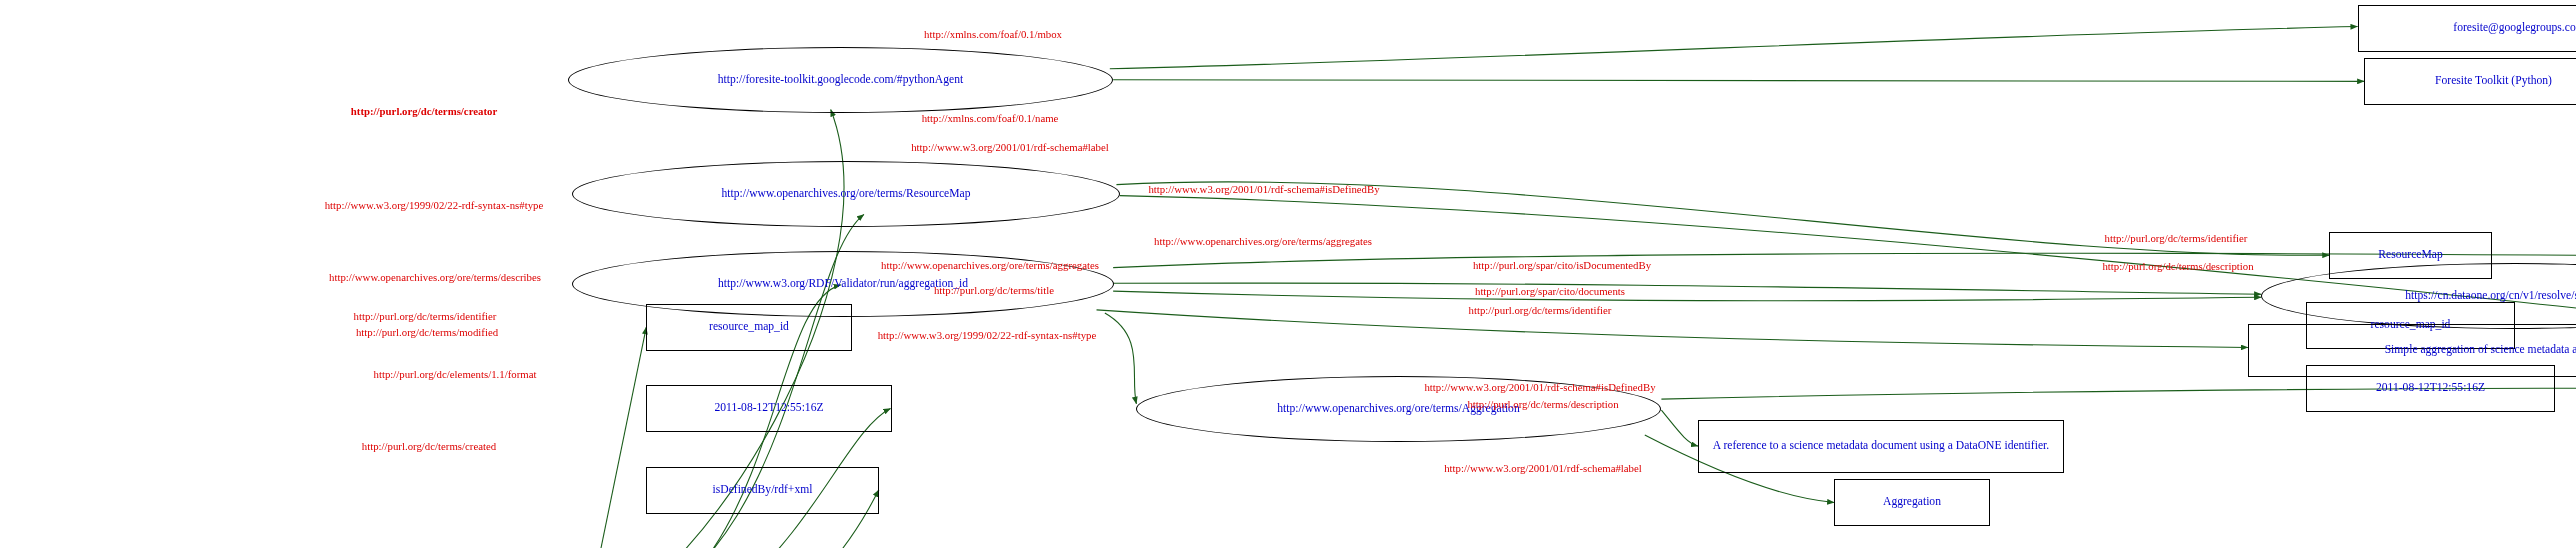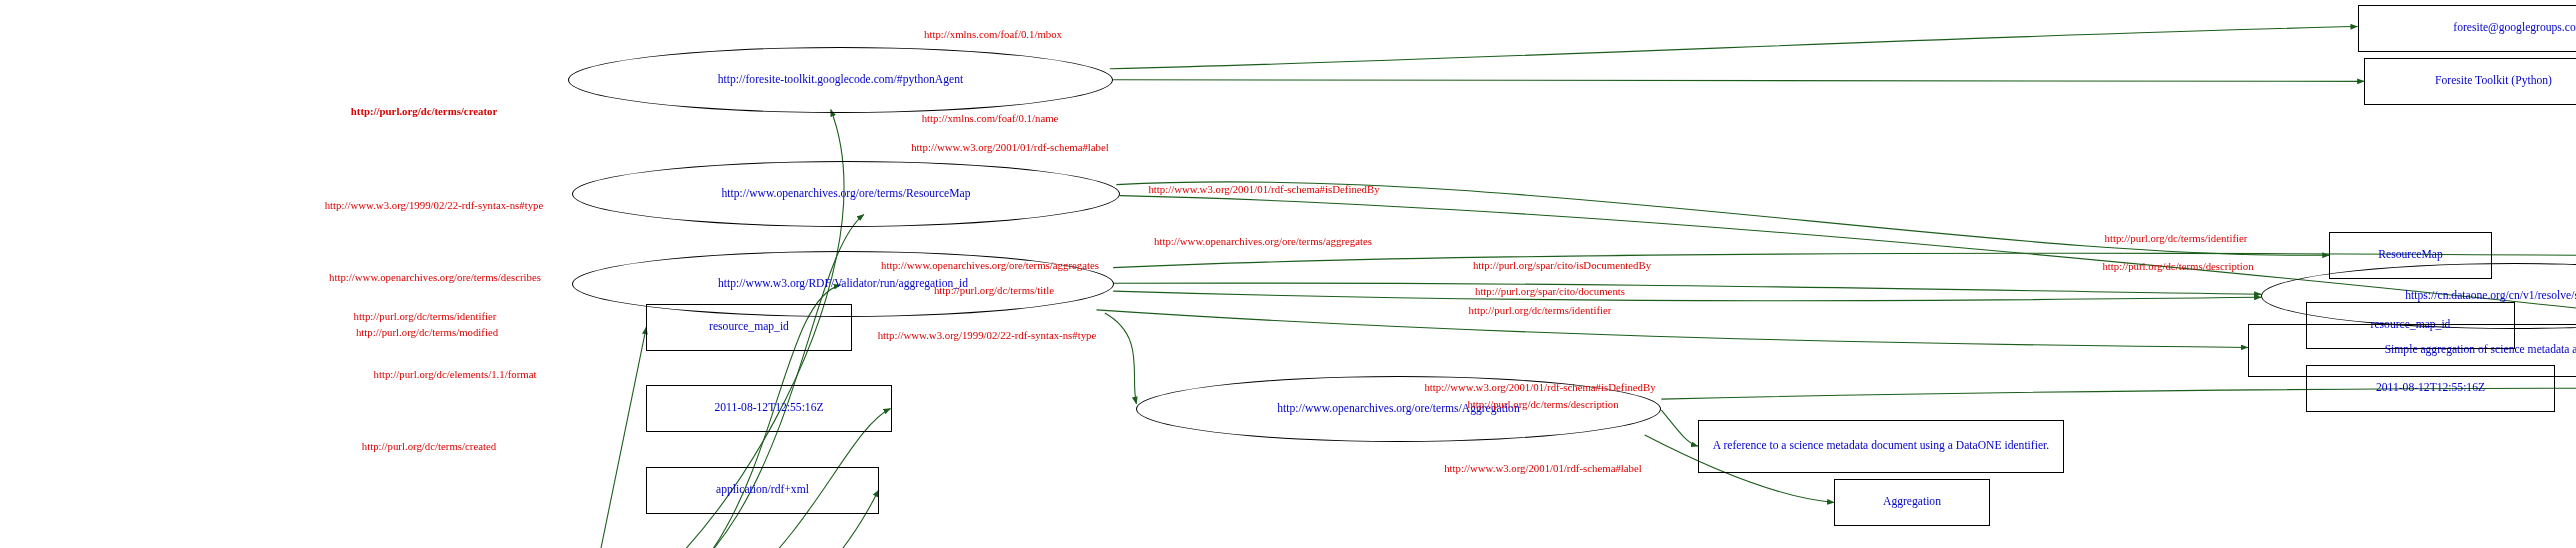--- a/index.html
+++ b/index.html
@@ -122,21 +122,21 @@
       <div class="node box" style="left: 2306px; top: 365px; width: 249px; height: 47px;">
         <span>2011-08-12T12:55:16Z</span>
       </div>
       <div class="node box" style="left: 646px; top: 304px; width: 206px; height: 47px;">
         <span>resource_map_id</span>
       </div>
       <div class="node box" style="left: 646px; top: 385px; width: 246px; height: 47px;">
         <span>2011-08-12T12:55:16Z</span>
       </div>
       <div class="node box" style="left: 646px; top: 467px; width: 233px; height: 47px;">
-        <span>application/rdf+xml</span>
+        <span>isDefinedBy/rdf+xml</span>
       </div>
       <div class="node box" style="left: 646px; top: 548px; width: 246px; height: 47px;"></div>
       <div class="node ellipse" style="left: 1136px; top: 376px; width: 525px; height: 66px;">
         <span>http://www.openarchives.org/ore/terms/Aggregation</span>
       </div>
       <div class="node box" style="left: 1698px; top: 420px; width: 366px; height: 53px;">
         <span>A reference to a science metadata document using a DataONE identifier.</span>
       </div>
       <div class="node box" style="left: 1834px; top: 479px; width: 156px; height: 47px;">
         <span>Aggregation</span>

